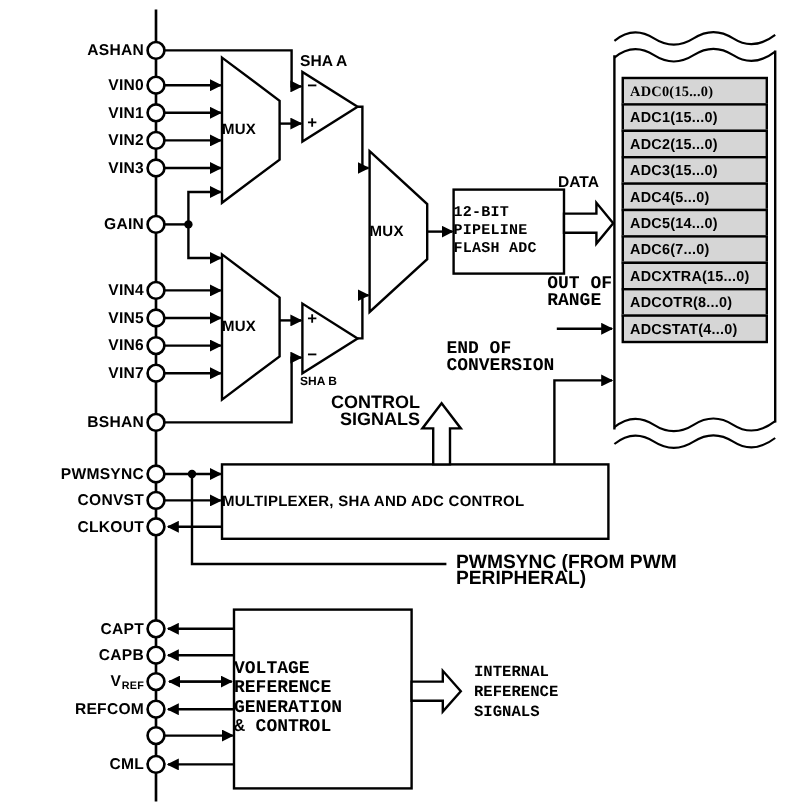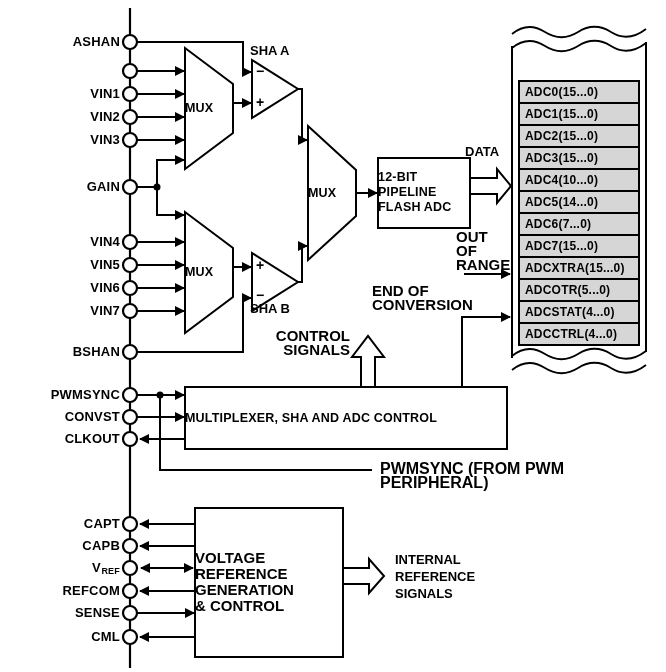--- a/index.html
+++ b/index.html
@@ -1,32 +1,32 @@
 <!DOCTYPE html>
 <html><head>
 <meta charset="utf-8">
 <style>
   * { margin:0; padding:0; box-sizing:border-box; }
   html,body { background:#ffffff; }
   body { font-family:"Liberation Sans", sans-serif; color:#000; }
   .canvas { position:relative; width:666px; height:672px; background:#ffffff; overflow:hidden; }
   .canvas > svg { position:absolute; left:0; top:0; }
   .lbl { position:absolute; font-weight:bold; color:#000; font-size:15px; line-height:14px; }
-  .ml  { white-space:pre-line; }
+  .ml  { white-space:pre-line;font-family:Liberation Mono, monospace; }
   .ctr { text-align:left; }
   .rgt { text-align:right; }
   .pin { width:120px; text-align:right; font-size:13px; line-height:18px; letter-spacing:0.2px; }
   .sub { font-size:9px; vertical-align:-2px; margin-left:0.5px; font-weight:bold; }
   .sign { font-size:14px; line-height:14px; }
   .blocktxt { font-size:12.5px; line-height:15px; letter-spacing:0.2px; }
   .reg-rows { position:absolute; left:518px; top:64px; width:122px; }
   .reg { height:24px; margin-top:-2px; background:#d6d6d6; border:2px solid #000;
          font-size:12px; font-weight:bold; line-height:20px; padding-left:5px;
          letter-spacing:0.2px; }
-  .reg:first-child { margin-top:16px; }
+  .reg:first-child { margin-top:0;font-family:Liberation Serif, serif; }
 </style>
 </head>
 <body>
 
 <div class="canvas">
 
   <svg width="666" height="672" viewBox="0 0 666 672">
     <defs>
       <marker id="ah" markerUnits="userSpaceOnUse" markerWidth="11" markerHeight="10" refX="9" refY="5" orient="auto">
         <path d="M0,0 L10,5 L0,10 Z" fill="#000"></path>
@@ -116,44 +116,44 @@
       <circle cx="130" cy="524" r="7"></circle>
       <circle cx="130" cy="546" r="7"></circle>
       <circle cx="130" cy="568" r="7"></circle>
       <circle cx="130" cy="591" r="7"></circle>
       <circle cx="130" cy="613" r="7"></circle>
       <circle cx="130" cy="637" r="7"></circle>
     </g>
   </svg>
 
   <div class="lbl pin" style="left:0;top:33px">ASHAN</div>
+  <div class="lbl pin" style="left:0;top:62px">VIN0</div>
   <div class="lbl pin" style="left:0;top:85px">VIN1</div>
   <div class="lbl pin" style="left:0;top:108px">VIN2</div>
   <div class="lbl pin" style="left:0;top:131px">VIN3</div>
   <div class="lbl pin" style="left:0;top:178px">GAIN</div>
   <div class="lbl pin" style="left:0;top:233px">VIN4</div>
   <div class="lbl pin" style="left:0;top:256px">VIN5</div>
   <div class="lbl pin" style="left:0;top:279px">VIN6</div>
   <div class="lbl pin" style="left:0;top:302px">VIN7</div>
   <div class="lbl pin" style="left:0;top:343px">BSHAN</div>
   <div class="lbl pin" style="left:0;top:386px">PWMSYNC</div>
   <div class="lbl pin" style="left:0;top:408px">CONVST</div>
   <div class="lbl pin" style="left:0;top:430px">CLKOUT</div>
   <div class="lbl pin" style="left:0;top:515px">CAPT</div>
   <div class="lbl pin" style="left:0;top:537px">CAPB</div>
   <div class="lbl pin" style="left:0;top:559px"><span>V</span><span class="sub">REF</span></div>
   <div class="lbl pin" style="left:0;top:582px">REFCOM</div>
-  <div class="lbl pin" style="left:0;top:604px">SENSE</div>
   <div class="lbl pin" style="left:0;top:628px">CML</div>
 
   <div class="lbl ctr blocktxt" style="left:185px;top:101px;width:46px">MUX</div>
   <div class="lbl ctr blocktxt" style="left:185px;top:265px;width:46px">MUX</div>
   <div class="lbl ctr blocktxt" style="left:308px;top:186px;width:48px">MUX</div>
   <div class="lbl ctr" style="left:250px;top:44px;width:60px;font-size:13px">SHA A</div>
-  <div class="lbl ctr" style="left:250px;top:302px;width:60px;font-size:13px">SHA B</div>
+  <div class="lbl ctr" style="left:250px;top:312px;width:60px;font-size:10px">SHA B</div>
   <div class="lbl sign" style="left:256px;top:64px">−</div>
   <div class="lbl sign" style="left:256px;top:95px">+</div>
   <div class="lbl sign" style="left:256px;top:258px">+</div>
   <div class="lbl sign" style="left:256px;top:288px">−</div>
   <div class="lbl ctr ml blocktxt" style="left:378px;top:170px;width:92px">12-BIT
 PIPELINE
 FLASH ADC</div>
   <div class="lbl ctr blocktxt" style="left:185px;top:411px;width:322px">MULTIPLEXER, SHA AND ADC CONTROL</div>
   <div class="lbl ctr ml" style="left:195px;top:550px;width:148px;font-size:15px;line-height:16px">VOLTAGE
 REFERENCE
@@ -169,23 +169,21 @@
   <div class="lbl" style="left:380px;top:462px;font-size:16px">PWMSYNC (FROM PWM PERIPHERAL)</div>
   <div class="lbl ml" style="left:395px;top:551px;font-size:13px;line-height:17px">INTERNAL
 REFERENCE
 SIGNALS</div>
 
   <div class="reg-rows">
     <div class="reg">ADC0(15...0)</div>
     <div class="reg">ADC1(15...0)</div>
     <div class="reg">ADC2(15...0)</div>
     <div class="reg">ADC3(15...0)</div>
-    <div class="reg">ADC4(10...0)</div>
+    <div class="reg">ADC4(5...0)</div>
     <div class="reg">ADC5(14...0)</div>
     <div class="reg">ADC6(7...0)</div>
-    <div class="reg">ADC7(15...0)</div>
     <div class="reg">ADCXTRA(15...0)</div>
-    <div class="reg">ADCOTR(5...0)</div>
+    <div class="reg">ADCOTR(8...0)</div>
     <div class="reg">ADCSTAT(4...0)</div>
-    <div class="reg">ADCCTRL(4...0)</div>
   </div>
 
 </div>
 
 </body></html>

